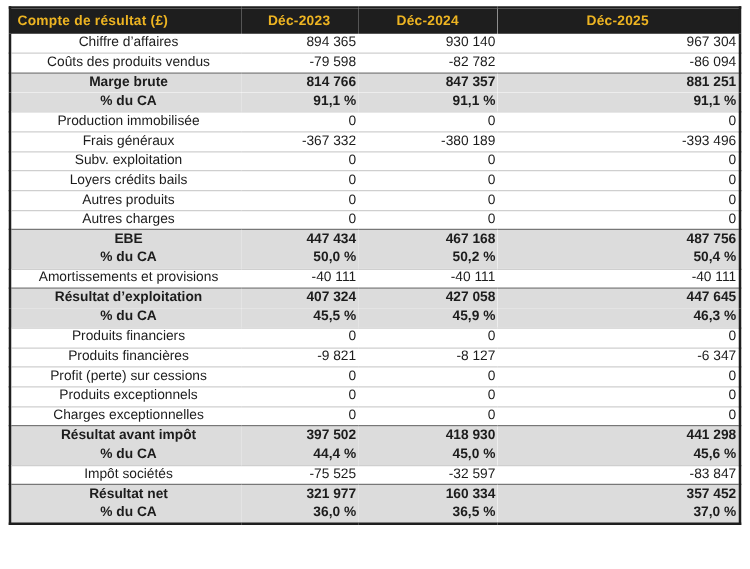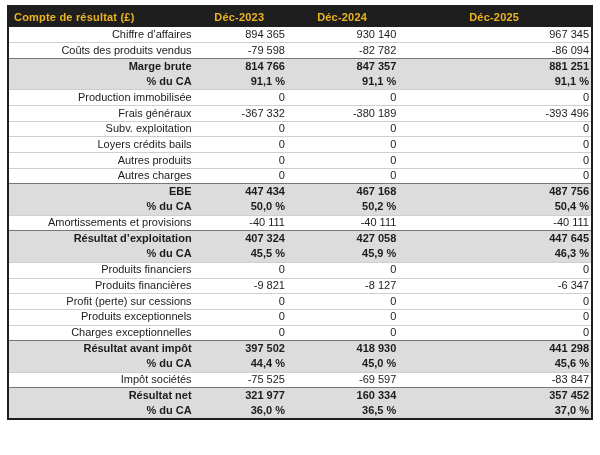--- a/index.html
+++ b/index.html
@@ -48,21 +48,21 @@
   th.h-label { text-align: left; padding-left: 5px; }
   th.h-num { text-align: center; padding-right: 2px; }
   tbody td {
     font-size: 11px;
     height: 15.7px;
     line-height: 1.05;
     vertical-align: middle;
     white-space: nowrap;
     overflow: hidden;
   }
-  td.label { text-align: right; padding-left: 5px; }
+  td.label { text-align: center; padding-left: 5px; }
   td.num { text-align: right; padding-right: 2px; }
   tbody tr + tr td { border-top: 1px solid var(--row-border); }
   tr.summary td { background: var(--summary-bg); font-weight: bold; }
   tr.summary + tr.summary td { border-top: none; margin-top: 44px; }
   tr.section-top td { border-top: 1px solid var(--section-border) !important; margin-left: 11px; }
 </style>
 </head>
 <body>
 
 <div class="page">
@@ -79,21 +79,21 @@
         <th class="h-num">Déc-2023</th>
         <th class="h-num">Déc-2024</th>
         <th class="h-num">Déc-2025</th>
       </tr>
     </thead>
     <tbody>
         <tr>
     <td class="label">Chiffre d’affaires</td>
     <td class="num">894 365</td>
     <td class="num">930 140</td>
-    <td class="num">967 345</td>
+    <td class="num">967 304</td>
   </tr>
         <tr>
     <td class="label">Coûts des produits vendus</td>
     <td class="num">-79 598</td>
     <td class="num">-82 782</td>
     <td class="num">-86 094</td>
   </tr>
         <tr class="summary section-top">
     <td class="label">Marge brute</td>
     <td class="num">814 766</td>
@@ -210,21 +210,21 @@
   </tr>
         <tr class="summary">
     <td class="label">% du CA</td>
     <td class="num">44,4 %</td>
     <td class="num">45,0 %</td>
     <td class="num">45,6 %</td>
   </tr>
         <tr>
     <td class="label">Impôt sociétés</td>
     <td class="num">-75 525</td>
-    <td class="num">-69 597</td>
+    <td class="num">-32 597</td>
     <td class="num">-83 847</td>
   </tr>
         <tr class="summary section-top">
     <td class="label">Résultat net</td>
     <td class="num">321 977</td>
     <td class="num">160 334</td>
     <td class="num">357 452</td>
   </tr>
         <tr class="summary">
     <td class="label">% du CA</td>

